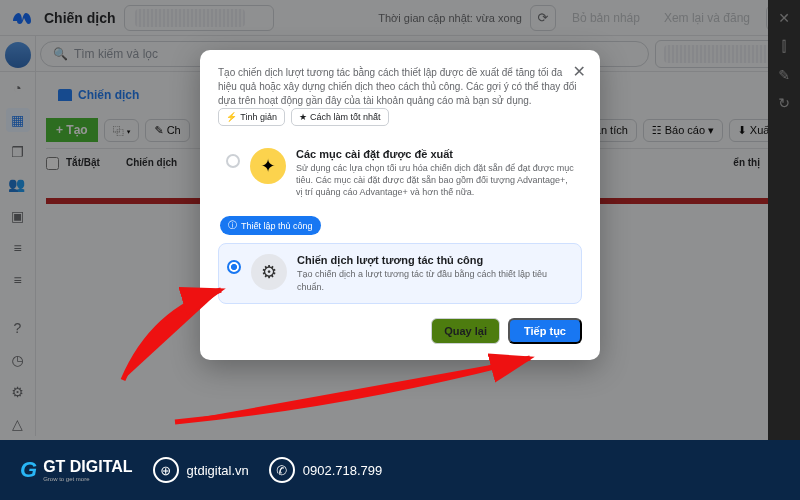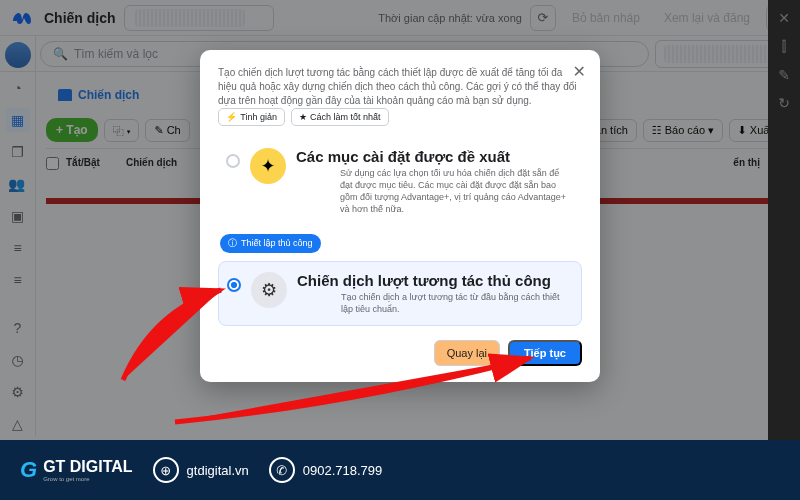--- a/index.html
+++ b/index.html
@@ -18,21 +18,21 @@
 .redacted{background:repeating-linear-gradient(90deg,#e4e6eb 0,#e4e6eb 2px,#f0f2f5 2px,#f0f2f5 4px);width:110px;height:18px;border-radius:4px;}
 .left-rail{position:absolute;left:0;top:36px;width:36px;height:400px;display:flex;flex-direction:column;align-items:center;gap:8px;padding-top:6px;border-right:1px solid #dddfe2;}
 .rail-icon{width:24px;height:24px;display:flex;align-items:center;justify-content:center;color:#65676b;font-size:14px;}
 .rail-icon.active{color:#1877f2;background:#e7f3ff;border-radius:4px;}
 .avatar{width:26px;height:26px;border-radius:50%;background:linear-gradient(#4a90e2,#2968b8);}
 .content{margin-left:36px;padding:6px 10px;}
 .tab-strip{display:flex;gap:8px;padding:4px 0;}
 .tab{padding:6px 12px;font-size:12px;color:#1877f2;font-weight:600;display:flex;align-items:center;gap:6px;}
 .folder-icon{width:14px;height:12px;background:#1877f2;border-radius:2px 2px 0 0;display:inline-block;}
 .toolbar{display:flex;align-items:center;gap:6px;padding:6px 0;}
-.create-btn{background:#42b72a;color:#fff;border-radius:10px;padding:5px 10px;font-size:12px;font-weight:600;}
+.create-btn{background:#42b72a;color:#fff;border-radius:0;padding:5px 10px;font-size:12px;font-weight:600;}
 .tool-btn{border:1px solid #ccd0d5;border-radius:6px;padding:4px 8px;font-size:11px;display:flex;align-items:center;gap:3px;}
 .table-head{display:flex;border-top:1px solid #dddfe2;border-bottom:6px solid #b91c1c;padding:8px 0;font-size:10px;font-weight:600;color:#1c1e21;}
 .col1{width:20px;}
 .col2{width:60px;}
 .col3{width:100px;}
 .colx{width:70px;text-align:right;padding-right:8px;}
 .empty-msg{text-align:center;font-size:11px;color:#65676b;padding:40px 20px;}
 .right-rail{position:absolute;right:0;top:0;width:32px;height:440px;background:#2d2d2d;display:flex;flex-direction:column;align-items:center;gap:12px;padding-top:10px;}
 .right-rail .r-icon{color:#aaa;font-size:14px;}
 .dim-overlay{position:absolute;inset:0;background:rgba(20,20,20,.45);}
@@ -43,25 +43,25 @@
 .pill-row{display:flex;gap:6px;margin-bottom:12px;}
 .pill{border:1px solid #ccd0d5;border-radius:5px;padding:3px 7px;font-size:9px;display:flex;align-items:center;gap:3px;color:#1c1e21;}
 .option{display:flex;gap:10px;padding:10px 8px;border-radius:8px;align-items:flex-start;}
 .option.selected{background:#f0f5ff;border:1px solid #cfe0ff;}
 .radio{width:14px;height:14px;border:2px solid #ccd0d5;border-radius:50%;flex-shrink:0;margin-top:6px;}
 .radio.checked{border-color:#1877f2;background:radial-gradient(#1877f2 0 40%,#fff 45%);}
 .opt-icon{width:36px;height:36px;border-radius:50%;display:flex;align-items:center;justify-content:center;font-size:18px;flex-shrink:0;}
 .yellow-icon{background:#fcd34d;color:#000;}
 .gray-circle{background:#e4e6eb;color:#333;}
 .opt-text{flex:1;}
-.opt-title{font-size:15px;font-weight:600;color:#1c1e21;margin-bottom:2px;}
-.opt-desc{font-size:9px;color:#65676b;line-height:1.35;margin-left:44px;}
+.opt-title{font-size:11px;font-weight:600;color:#1c1e21;margin-bottom:2px;}
+.opt-desc{font-size:9px;color:#65676b;line-height:1.35;}
 .info-badge{display:inline-flex;align-items:center;gap:4px;background:#1877f2;color:#fff;font-size:9px;padding:3px 8px;border-radius:10px;margin:8px 0 8px 2px;}
 .modal-footer{display:flex;justify-content:flex-end;gap:8px;margin-top:14px;}
-.btn-secondary{border:1px solid #ccd0d5;border-radius:6px;padding:1px 12px;font-size:11px;color:#1c1e21;background:#fdba74;}
+.btn-secondary{border:1px solid #ccd0d5;border-radius:6px;padding:1px 12px;font-size:11px;color:#1c1e21;background:#4d7c0f;font-weight:bold;}
 .btn-primary{background:#1877f2;color:#fff;border-radius:6px;padding:5px 14px;font-size:11px;font-weight:600;}
 .footer-bar{position:absolute;left:0;right:0;bottom:0;height:60px;background:#0a2647;display:flex;align-items:center;gap:20px;padding:0 20px;z-index:50;}
 .gt-logo{display:flex;align-items:center;gap:6px;color:#fff;font-weight:700;font-size:16px;}
 .gt-mark{color:#29b6f6;font-size:22px;font-weight:900;font-style:italic;}
 .gt-sub{font-size:6px;color:#aaa;display:block;font-weight:400;}
 .footer-item{display:flex;align-items:center;gap:8px;color:#fff;font-size:13px;}
 .circle-icon{width:26px;height:26px;border:2px solid #fff;border-radius:50%;display:flex;align-items:center;justify-content:center;font-size:13px;}
 .arrow{position:absolute;z-index:40;pointer-events:none;}
 svg.arrow path{fill:#e11;}
 </style>

